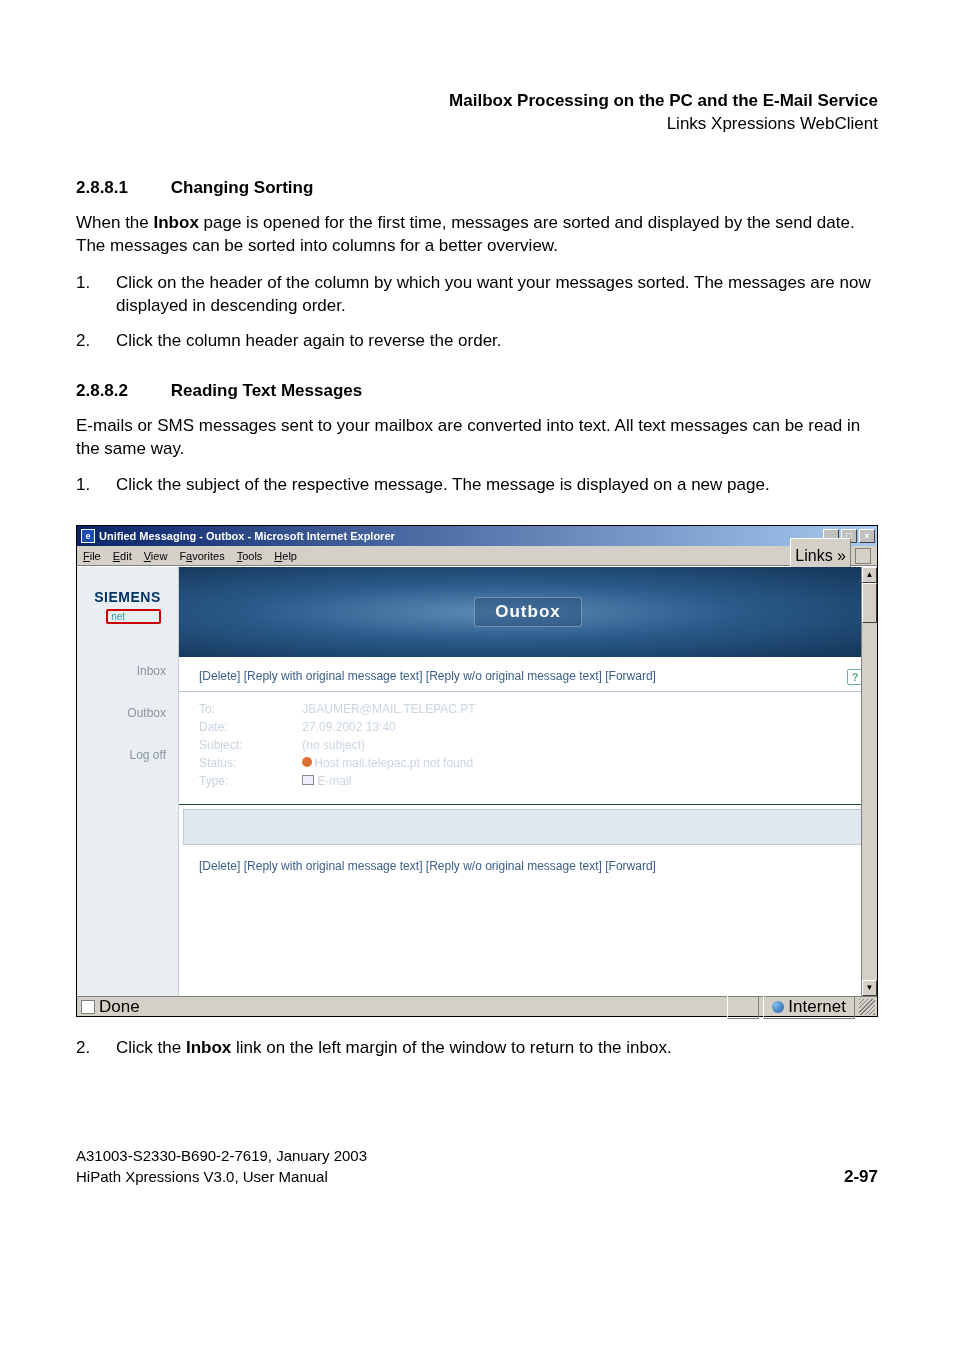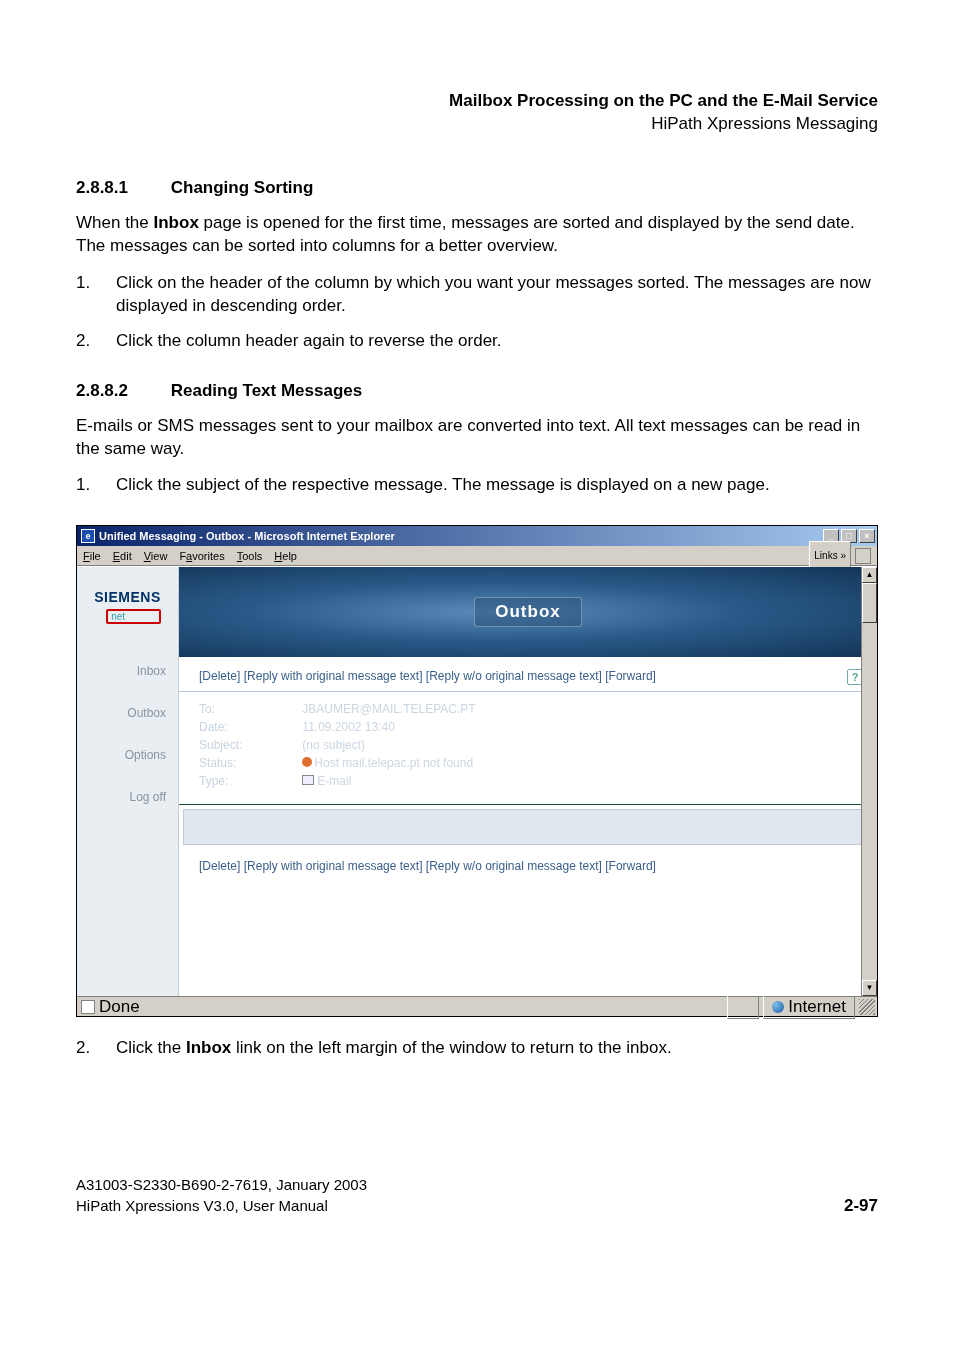--- a/index.html
+++ b/index.html
@@ -45,21 +45,21 @@
   .win-btn { width: 16px; height: 14px; background: #c0c0c0; border: 1px solid #fff; border-right-color:#404040; border-bottom-color:#404040; font-size: 9px; text-align:center; line-height:12px; font-family: Arial; font-weight:bold;}
   .menubar {
     background: #d4d0c8; display: flex; align-items: center; padding: 2px 6px;
     border-bottom: 1px solid #808080; height: 20px; gap: 12px;
     justify-content: space-between;
   }
   .menus { display: flex; gap: 12px; }
   .menu-item { font-size: 11px; }
   .menu-u { text-decoration: underline; }
   .links-box { display:flex; align-items:center; gap:4px;}
-  .links-label { font-size: 10px; border:1px solid #808080; border-top-color:#fff; border-left-color:#fff; padding:8px 4px; background:#d4d0c8;}
+  .links-label { font-size: 16px; border:1px solid #808080; border-top-color:#fff; border-left-color:#fff; padding:8px 4px; background:#d4d0c8;}
   .links-ie { width:16px; height:16px; background:#d4d0c8; border:1px solid #808080; text-align:center;}
 
   .content-area { display: flex; height: 430px; border-top:1px solid #fff;}
   .sidebar {
     width: 102px; background: #e9eef3; border-right: 1px solid #c9ced4;
     display: flex; flex-direction: column; align-items: center; padding-top: 10px;
   }
   .logo { font-weight: bold; color: #003366; font-size: 14px; letter-spacing: 0.5px; padding: 12px 0 4px;}
   .logo-net { color:#36a0b0; font-size:10px; border:2px solid #c00; border-radius:2px; padding:0 3px; margin-left:12px;}
   .nav { width:100%; margin-top:26px;}
@@ -98,30 +98,30 @@
   }
   .status-left { display:flex; align-items:center; gap:4px; padding-left:2px;}
   .status-doc-icon { width:14px; height:14px; border:1px solid #808080; background:#fff;}
   .status-right { display:flex; align-items:center; gap:4px;}
   .status-cell { border:1px solid #808080; border-top-color:#fff; border-left-color:#fff; padding:1px 8px; display:flex; align-items:center; gap:4px;}
   .globe { width:12px; height:12px; border-radius:50%; background: radial-gradient(circle at 30% 30%, #7ec0ee, #1e5aa0);}
   .resize { width:16px; height:16px; background: repeating-linear-gradient(135deg, #808080 0 1px, transparent 1px 3px);}
   .status-icon-small { width:10px; height:10px; border-radius:50%; background:#e07030; display:inline-block; margin-right:2px;}
   .email-icon-small { width:12px; height:10px; border:1px solid #888; background:#eef; display:inline-block; margin-right:3px; position:relative;}
 
-  .footer { display:flex; justify-content:space-between; align-items:flex-end; margin-top:115px; font-size:15px;}
+  .footer { display:flex; justify-content:space-between; align-items:flex-end; margin-top:86px; font-size:15px;}
   .footer-left { line-height:1.35; }
   .footer-right { font-weight:bold; font-size:17px;}
 </style>
 </head>
 <body>
 
 <div class="header-right">
   <div class="header-title">Mailbox Processing on the PC and the E-Mail Service</div>
-  <div class="header-sub">HiPath Xpressions Messaging</div>
+  <div class="header-sub">Links Xpressions WebClient</div>
 </div>
 
 <div class="sec-heading">
   <span class="sec-num">2.8.8.1</span>
   <span>Changing Sorting</span>
 </div>
 <p class="body-text">
   <span>When the </span><b>Inbox</b><span> page is opened for the first time, messages are sorted and displayed by the send date. The messages can be sorted into columns for a better overview.</span>
 </p>
 <div class="list">
@@ -175,21 +175,20 @@
   </div>
   <div class="content-area">
     <div class="sidebar">
       <div>
         <div class="logo">SIEMENS</div>
         <div class="logo-net">net</div>
       </div>
       <div class="nav">
         <div class="nav-item">Inbox</div>
         <div class="nav-item">Outbox</div>
-        <div class="nav-item">Options</div>
         <div class="nav-item">Log off</div>
       </div>
     </div>
     <div class="main">
       <div class="banner">
         <div class="banner-title">Outbox</div>
       </div>
       <div class="actions">
         <div class="action-links">
           [<span>Delete</span>]
@@ -202,21 +201,21 @@
       <div class="msg-details">
         <div class="msg-labels">
           <div>To:</div>
           <div>Date:</div>
           <div>Subject:</div>
           <div>Status:</div>
           <div>Type:</div>
         </div>
         <div class="msg-values">
           <div>JBAUMER@MAIL.TELEPAC.PT</div>
-          <div>11.09.2002 13:40</div>
+          <div>27.09.2002 13:40</div>
           <div>(no subject)</div>
           <div><span class="status-icon-small"></span><span>Host mail.telepac.pt not found</span></div>
           <div><span class="email-icon-small"></span><span>E-mail</span></div>
         </div>
       </div>
       <div class="msg-body-area"></div>
       <div class="actions-bottom">
         [<span>Delete</span>]
         [<span>Reply with original message text</span>]
         [<span>Reply w/o original message text</span>]

